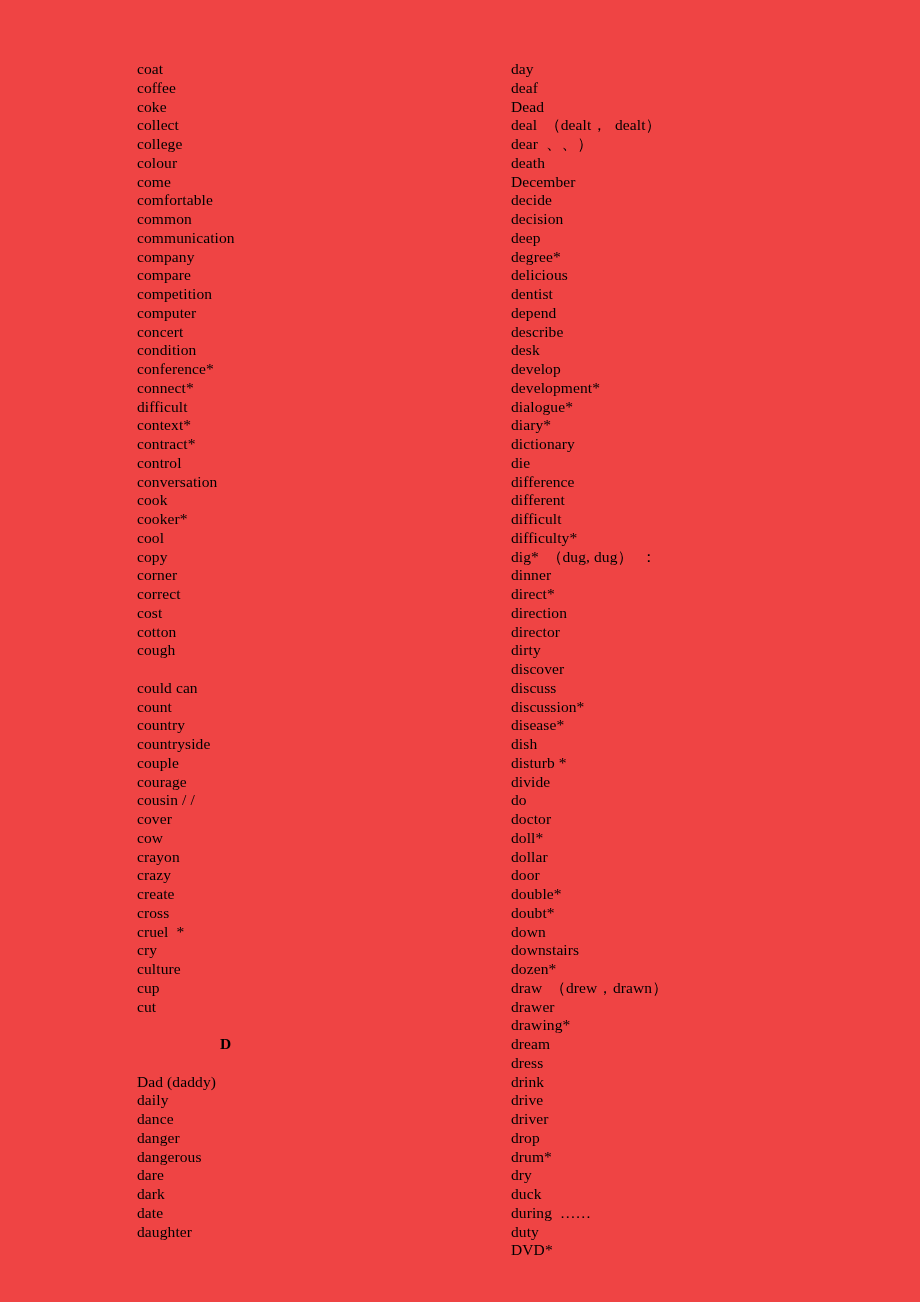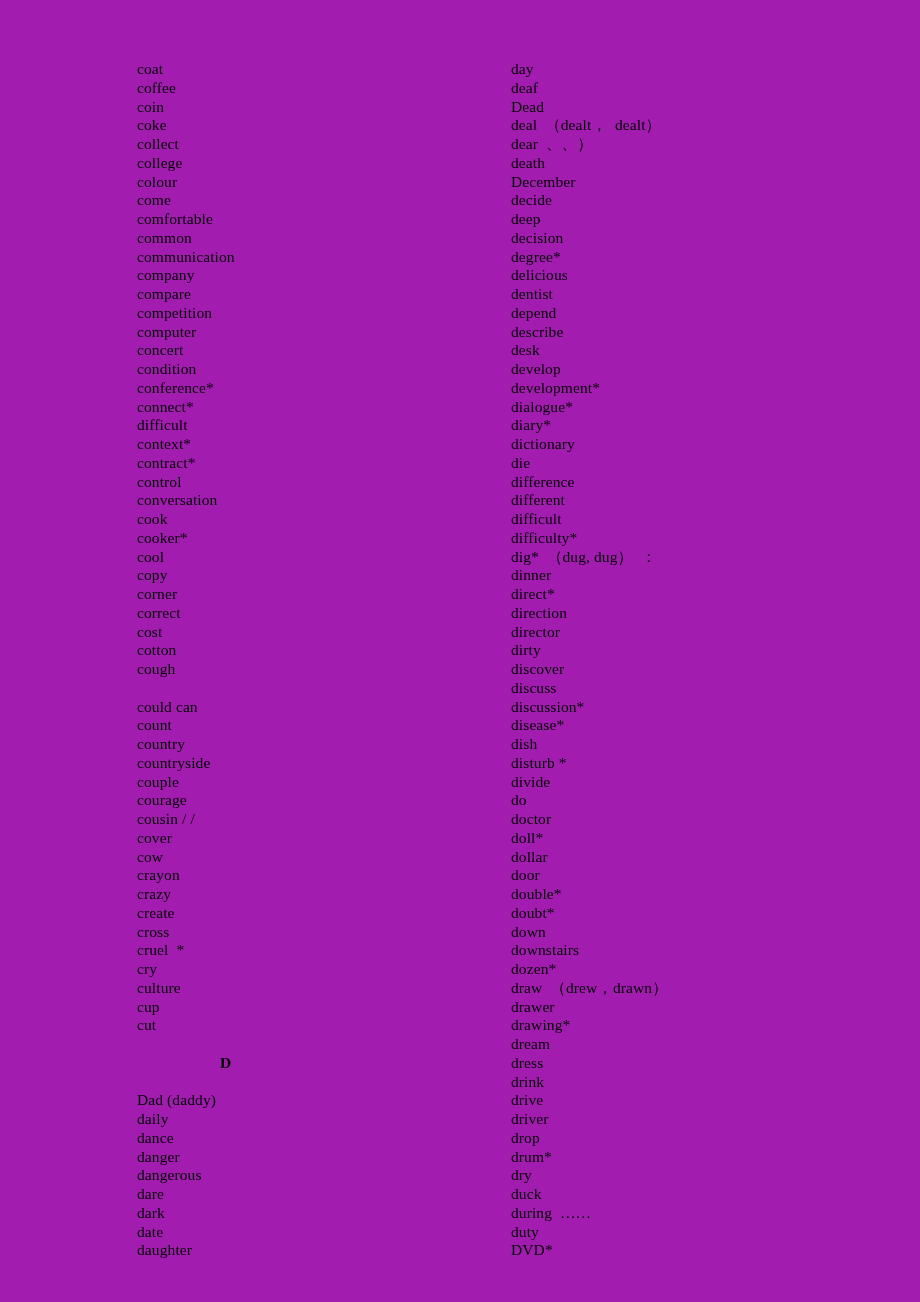--- a/index.html
+++ b/index.html
@@ -9,21 +9,21 @@
     background: #ffffff;
   }
   body {
     font-family: "Liberation Serif", "DejaVu Serif", serif;
     color: #000000;
   }
   #page {
     position: relative;
     width: 920px;
     height: 1302px;
-    background: #a21caf;
+    background: #ef4444;
     overflow: hidden;
     box-sizing: border-box;
   }
   .column {
     position: absolute;
     top: 60px;
   }
   #col-left {
     left: 137px;
     width: 330px;
@@ -52,21 +52,20 @@
   }
 </style>
 </head>
 <body>
 
 <div id="page">
 
   <div class="column" id="col-left">
       <div class="entry">coat</div>
       <div class="entry">coffee</div>
-      <div class="entry">coin</div>
       <div class="entry">coke</div>
       <div class="entry">collect</div>
       <div class="entry">college</div>
       <div class="entry">colour</div>
       <div class="entry">come</div>
       <div class="entry">comfortable</div>
       <div class="entry">common</div>
       <div class="entry">communication</div>
       <div class="entry">company</div>
       <div class="entry">compare</div>
@@ -124,22 +123,22 @@
     </div>
   <div class="column" id="col-right">
       <div class="entry">day</div>
       <div class="entry">deaf</div>
       <div class="entry">Dead</div>
       <div class="entry">deal  （dealt，  dealt）</div>
       <div class="entry">dear  、、）</div>
       <div class="entry">death</div>
       <div class="entry">December</div>
       <div class="entry">decide</div>
+      <div class="entry">decision</div>
       <div class="entry">deep</div>
-      <div class="entry">decision</div>
       <div class="entry">degree*</div>
       <div class="entry">delicious</div>
       <div class="entry">dentist</div>
       <div class="entry">depend</div>
       <div class="entry">describe</div>
       <div class="entry">desk</div>
       <div class="entry">develop</div>
       <div class="entry">development*</div>
       <div class="entry">dialogue*</div>
       <div class="entry">diary*</div>

